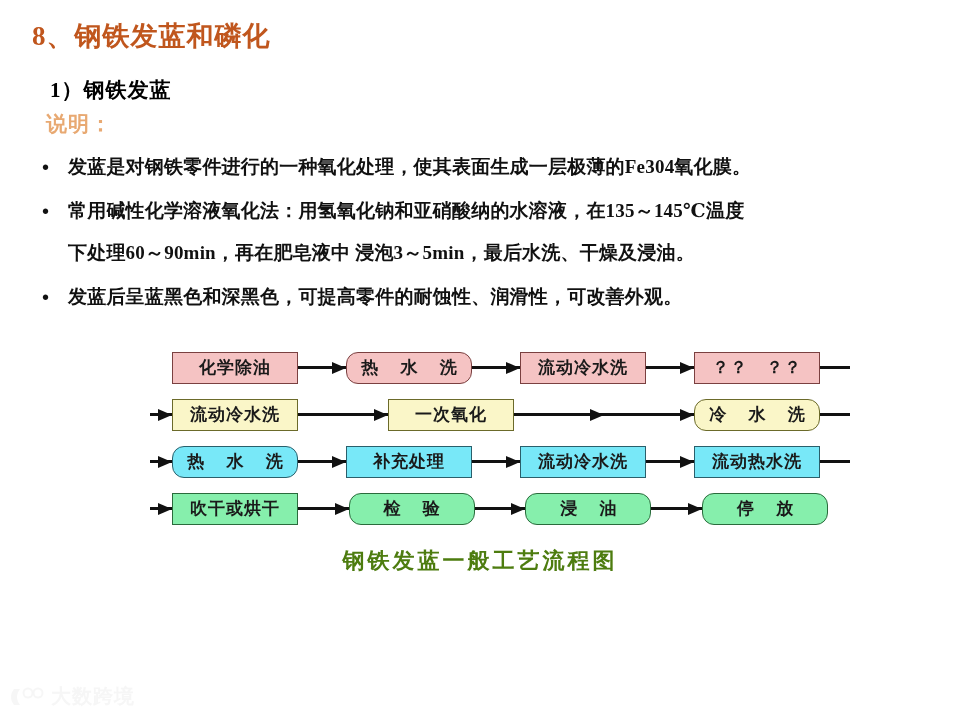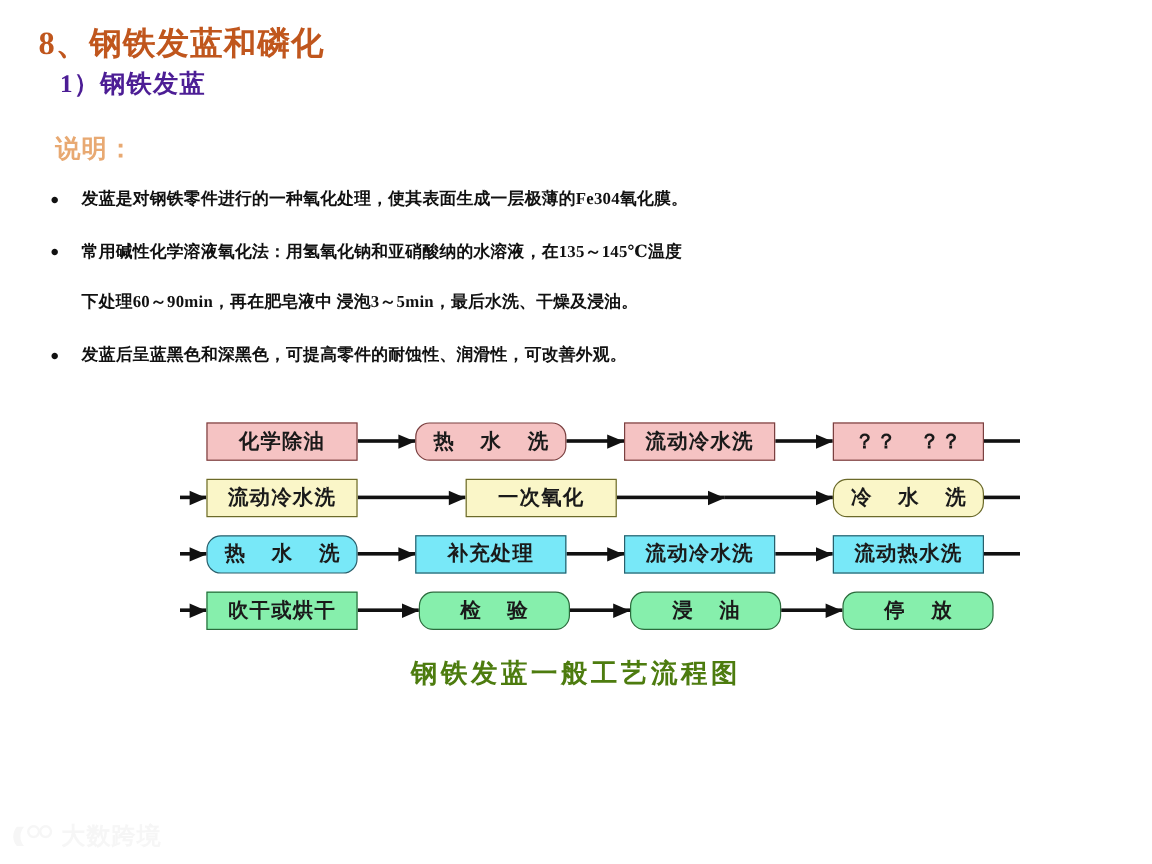--- a/index.html
+++ b/index.html
@@ -32,25 +32,25 @@
     font-family: "Liberation Serif", "DejaVu Serif", serif;
     font-size: 27px;
     font-weight: bold;
     color: #c0561d;
     letter-spacing: 1px;
     white-space: nowrap;
   }
   .subtitle {
     position: absolute;
     left: 50px;
-    top: 56px;
+    top: 76px;
     font-family: "Liberation Serif", "DejaVu Serif", serif;
     font-size: 21px;
     font-weight: bold;
-    color: #4c1d95;
+    color: #000000;
     letter-spacing: 1px;
     white-space: nowrap;
     text-align: center;
   }
   .note-label {
     position: absolute;
     left: 46px;
     top: 110px;
     font-family: "Liberation Serif", "DejaVu Serif", serif;
     font-size: 21px;
@@ -76,21 +76,21 @@
     width: 26px;
     flex: 0 0 26px;
     font-size: 20px;
     line-height: 42px;
     color: #111;
     text-align: left;
   }
   .bullet-text {
     flex: 1;
     font-family: "Liberation Serif", "DejaVu Serif", serif;
-    font-size: 14px;
+    font-size: 19px;
     font-weight: bold;
     color: #111;
     line-height: 42px;
     letter-spacing: 0.2px;
   }
   .bullet-text .line { display: block; white-space: nowrap; }
 
   
   .flow {
     position: absolute;

